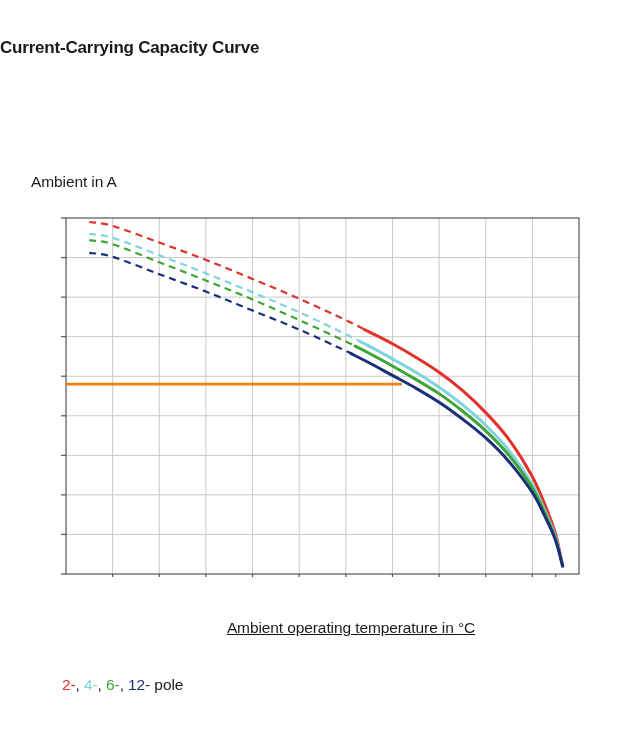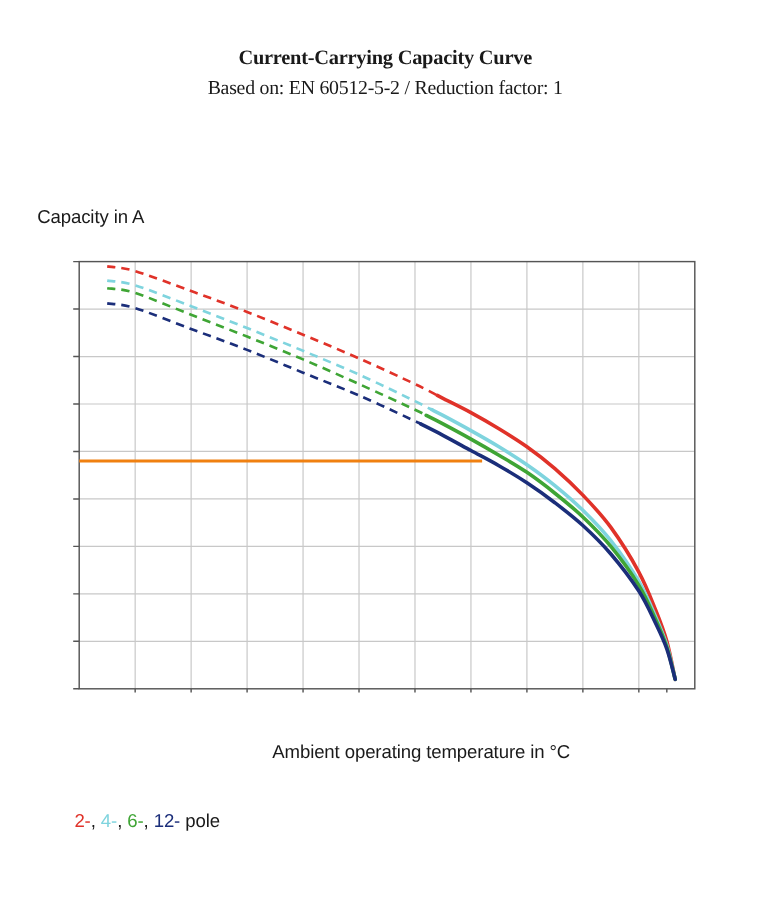--- a/index.html
+++ b/index.html
@@ -13,22 +13,20 @@
     font-family: "Liberation Sans", sans-serif;
     color: #1a1a1a;
     overflow: hidden;
     position: relative;
   }
   .title-block {
     position: absolute;
     top: 36px;
     left: 0;
     width: 642px;
-    text-align: center;
-    font-family: Liberation Serif, serif;
   }
   .title-main {
     font-size: 17px;
     font-weight: bold;
     letter-spacing: -0.2px;
     line-height: 24px;
   }
   .title-sub {
     font-size: 16.5px;
     line-height: 25px;
@@ -49,20 +47,21 @@
   .axis-label-x {
     position: absolute;
     left: 0;
     top: 619px;
     width: 642px;
     text-align: center;
     font-size: 15.5px;
     letter-spacing: -0.1px;
     padding-left: 60px;
     box-sizing: border-box;
+    text-decoration: underline;
   }
   
   #plot-wrap {
     position: absolute;
     left: 60px;
     top: 212px;
     width: 525px;
     height: 365px;
   }
   #plot-svg {
@@ -107,24 +106,23 @@
     border-top: 3.5px solid #F08010;
     vertical-align: 5px;
     margin-right: 10px;
   }
 </style>
 </head>
 <body>
 
 <div class="title-block">
   <div class="title-main">Current-Carrying Capacity Curve</div>
-  <div class="title-sub">Based on: EN 60512-5-2 / Reduction factor: 1</div>
 </div>
 
-<div class="axis-label-y">Capacity in A</div>
+<div class="axis-label-y">Ambient in A</div>
 
 <div id="plot-wrap">
   <svg id="plot-svg" width="525" height="365" viewBox="0 0 525 365">
       <line x1="6" y1="322.44444444444446" x2="519" y2="322.44444444444446" stroke="#C8C8C8" stroke-width="1"></line>
       <line x1="6" y1="282.8888888888889" x2="519" y2="282.8888888888889" stroke="#C8C8C8" stroke-width="1"></line>
       <line x1="6" y1="243.33333333333334" x2="519" y2="243.33333333333334" stroke="#C8C8C8" stroke-width="1"></line>
       <line x1="6" y1="203.7777777777778" x2="519" y2="203.7777777777778" stroke="#C8C8C8" stroke-width="1"></line>
       <line x1="6" y1="164.2222222222222" x2="519" y2="164.2222222222222" stroke="#C8C8C8" stroke-width="1"></line>
       <line x1="6" y1="124.66666666666669" x2="519" y2="124.66666666666669" stroke="#C8C8C8" stroke-width="1"></line>
       <line x1="6" y1="85.11111111111109" x2="519" y2="85.11111111111109" stroke="#C8C8C8" stroke-width="1"></line>

